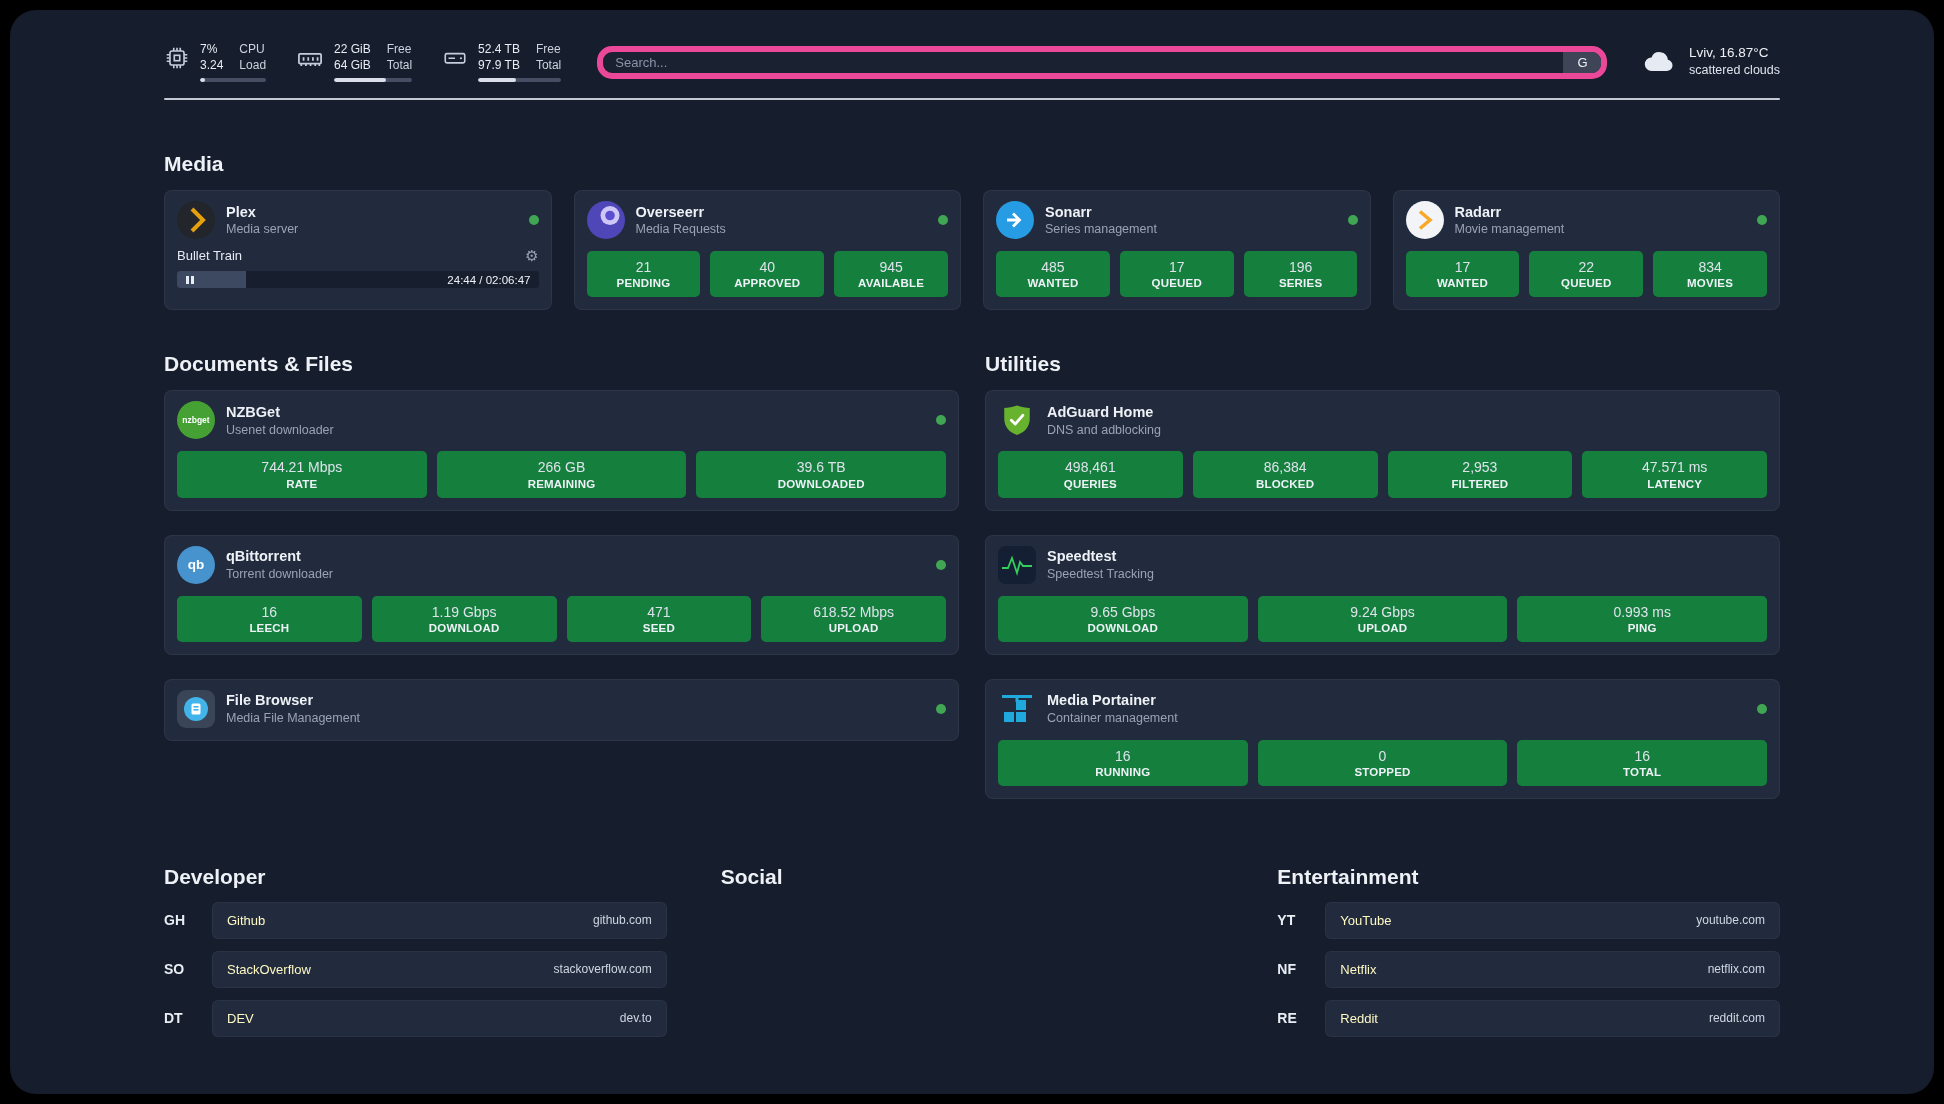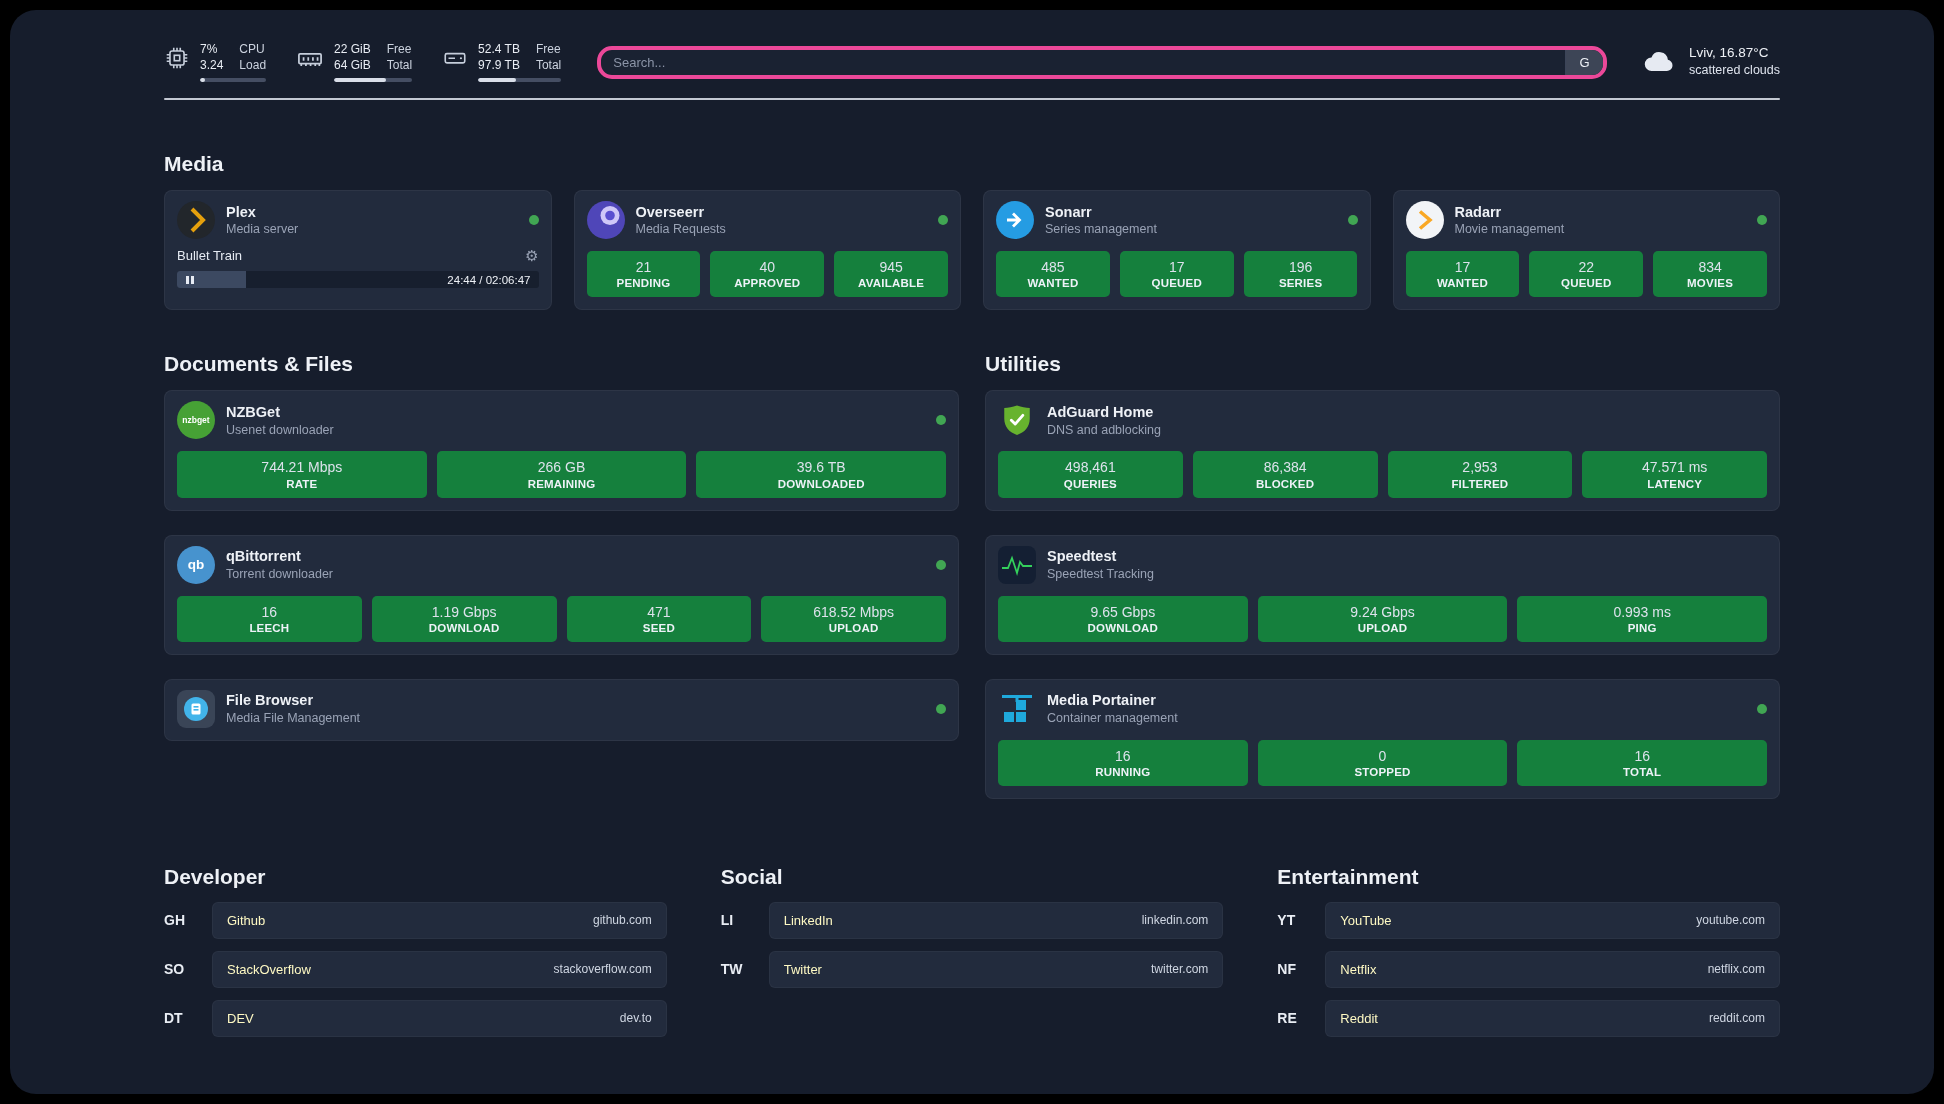--- a/index.html
+++ b/index.html
@@ -14,21 +14,21 @@
   .metric svg { display:block; margin-top:3px; }
   .metric-body { display:flex; flex-direction:column; }
   .metric-rows { display:flex; gap:16px; font-size:12px; line-height:1.3; }
   .metric-col { display:flex; flex-direction:column; }
   .metric-col.values { color:#e9edf4; }
   .metric-col.labels { color:#ccd3df; }
   .metric-bar { margin-top:5px; height:4px; border-radius:2px; background:#454e63; overflow:hidden; }
   .metric-fill { height:100%; background:#d9dee8; border-radius:2px; }
 
   .search { flex:1; display:flex; align-items:stretch; height:33px; margin:0 34px 0 6px;
-            border:4px solid #ec4899; border-radius:15px; background:#1a2232; overflow:hidden; }
+            border:6px solid #ec4899; border-radius:15px; background:#1a2232; overflow:hidden; }
   .search input { flex:1; background:transparent; border:none; outline:none; color:#e9edf4;
                   font-size:13px; padding:0 12px; font-family:inherit; }
   .search input::placeholder { color:#8b94a7; }
   .g-btn { width:38px; background:#3d4556; color:#eef1f6; border:none; border-left:1px solid #3b4458;
            font-size:13px; font-family:inherit; cursor:pointer; }
 
   .weather { display:flex; align-items:flex-start; gap:12px; }
   .weather svg { display:block; }
   .weather-loc { font-size:13.5px; color:#eef1f6; line-height:1.35; }
   .weather-cond { font-size:12.5px; color:#dfe4ee; line-height:1.35; }
@@ -519,36 +519,20 @@
           <div class="bm-pill">
             <span class="bm-name">DEV</span>
             <span class="bm-url">dev.to</span>
           </div>
         </div>
       </div>
     </div>
 
     <div class="bm-col">
       <h2 class="section-title">Social</h2>
-      <div class="bm-rows">
-        <div class="bm-row">
-          <span class="bm-abbr">LI</span>
-          <div class="bm-pill">
-            <span class="bm-name">LinkedIn</span>
-            <span class="bm-url">linkedin.com</span>
-          </div>
-        </div>
-        <div class="bm-row">
-          <span class="bm-abbr">TW</span>
-          <div class="bm-pill">
-            <span class="bm-name">Twitter</span>
-            <span class="bm-url">twitter.com</span>
-          </div>
-        </div>
-      </div>
     </div>
 
     <div class="bm-col">
       <h2 class="section-title">Entertainment</h2>
       <div class="bm-rows">
         <div class="bm-row">
           <span class="bm-abbr">YT</span>
           <div class="bm-pill">
             <span class="bm-name">YouTube</span>
             <span class="bm-url">youtube.com</span>

